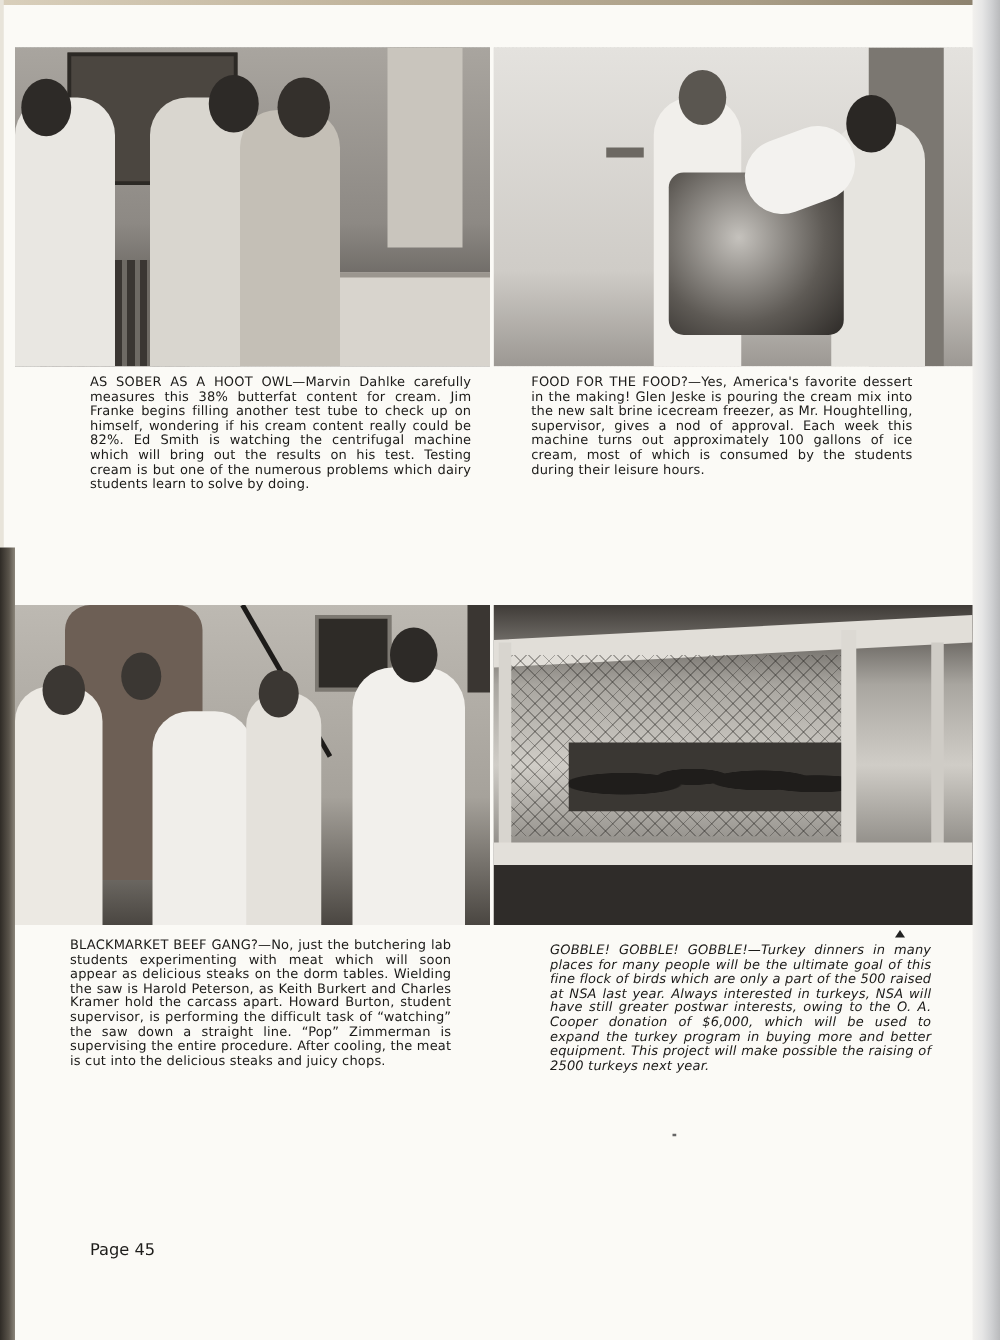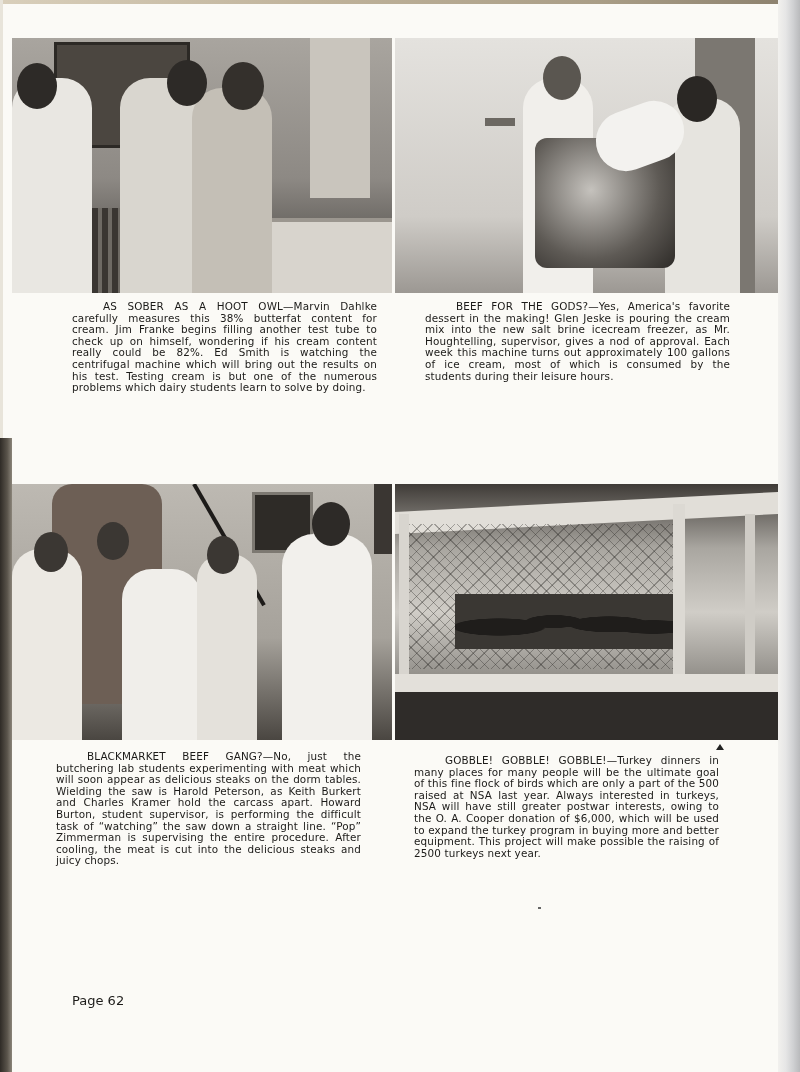--- a/index.html
+++ b/index.html
@@ -92,25 +92,25 @@
 
     .caption {
       position: absolute;
       font-family: "DejaVu Sans", sans-serif;
       font-size: 10.4px;
       line-height: 11.6px;
       text-align: justify;
       letter-spacing: 0.15px;
       color: #1b1a18;
     }
-    .caption .lead { font-weight: normal; margin-left: 31px; }
+    .caption .lead { font-weight: normal; }
     #caption-1 { left: 72px; top: 301px; width: 305px; }
     #caption-2 { left: 425px; top: 301px; width: 305px; }
     #caption-3 { left: 56px; top: 751px; width: 305px; }
-    #caption-4 { left: 414px; top: 755px; width: 305px; }
+    #caption-4 { left: 440px; top: 755px; width: 305px; font-style: italic; }
 
     .page-number {
       position: absolute; left: 72px; top: 993px;
       font-family: "DejaVu Sans", sans-serif; font-size: 13px; color: #1d1c1a;
     }
     .mark-1 { position: absolute; left: 716px; top: 744px; width: 0; height: 0; border-left: 4px solid transparent; border-right: 4px solid transparent; border-bottom: 6px solid #222; }
     .mark-2 { position: absolute; left: 538px; top: 907px; width: 3px; height: 2px; background: #666; }
   </style>
 </head>
 <body>
@@ -144,21 +144,21 @@
   <div class="shape head-right"></div>
   <div class="shape machine"></div>
   <div class="shape bucket"></div>
 </div>
 
 <div class="caption" id="caption-1">
   <span class="lead">AS SOBER AS A HOOT OWL</span><span>—Marvin Dahlke carefully measures this 38% butterfat content for cream. Jim Franke begins filling another test tube to check up on himself, wondering if his cream content really could be 82%. Ed Smith is watching the centrifugal machine which will bring out the results on his test. Testing cream is but one of the numerous problems which dairy students learn to solve by doing.</span>
 </div>
 
 <div class="caption" id="caption-2">
-  <span class="lead">BEEF FOR THE GODS?</span><span>—Yes, America's favorite dessert in the making! Glen Jeske is pouring the cream mix into the new salt brine icecream freezer, as Mr. Houghtelling, supervisor, gives a nod of approval. Each week this machine turns out approximately 100 gallons of ice cream, most of which is consumed by the students during their leisure hours.</span>
+  <span class="lead">FOOD FOR THE FOOD?</span><span>—Yes, America's favorite dessert in the making! Glen Jeske is pouring the cream mix into the new salt brine icecream freezer, as Mr. Houghtelling, supervisor, gives a nod of approval. Each week this machine turns out approximately 100 gallons of ice cream, most of which is consumed by the students during their leisure hours.</span>
 </div>
 
 <div class="photo" id="photo-3">
   <div class="shape wall"></div>
   <div class="shape frame1"></div>
   <div class="shape frame2"></div>
   <div class="shape frame3"></div>
   <div class="shape rope"></div>
   <div class="shape carcass"></div>
   <div class="shape p1"></div>
@@ -188,13 +188,13 @@
 <div class="caption" id="caption-3">
   <span class="lead">BLACKMARKET BEEF GANG?</span><span>—No, just the butchering lab students experimenting with meat which will soon appear as delicious steaks on the dorm tables. Wielding the saw is Harold Peterson, as Keith Burkert and Charles Kramer hold the carcass apart. Howard Burton, student supervisor, is performing the difficult task of “watching” the saw down a straight line. “Pop” Zimmerman is supervising the entire procedure. After cooling, the meat is cut into the delicious steaks and juicy chops.</span>
 </div>
 
 <div class="caption" id="caption-4">
   <span class="lead">GOBBLE! GOBBLE! GOBBLE!</span><span>—Turkey dinners in many places for many people will be the ultimate goal of this fine flock of birds which are only a part of the 500 raised at NSA last year. Always interested in turkeys, NSA will have still greater postwar interests, owing to the O. A. Cooper donation of $6,000, which will be used to expand the turkey program in buying more and better equipment. This project will make possible the raising of 2500 turkeys next year.</span>
 </div>
 
 <div class="mark-2"></div>
 
-<div class="page-number">Page 62</div>
+<div class="page-number">Page 45</div>
 
 </body></html>

